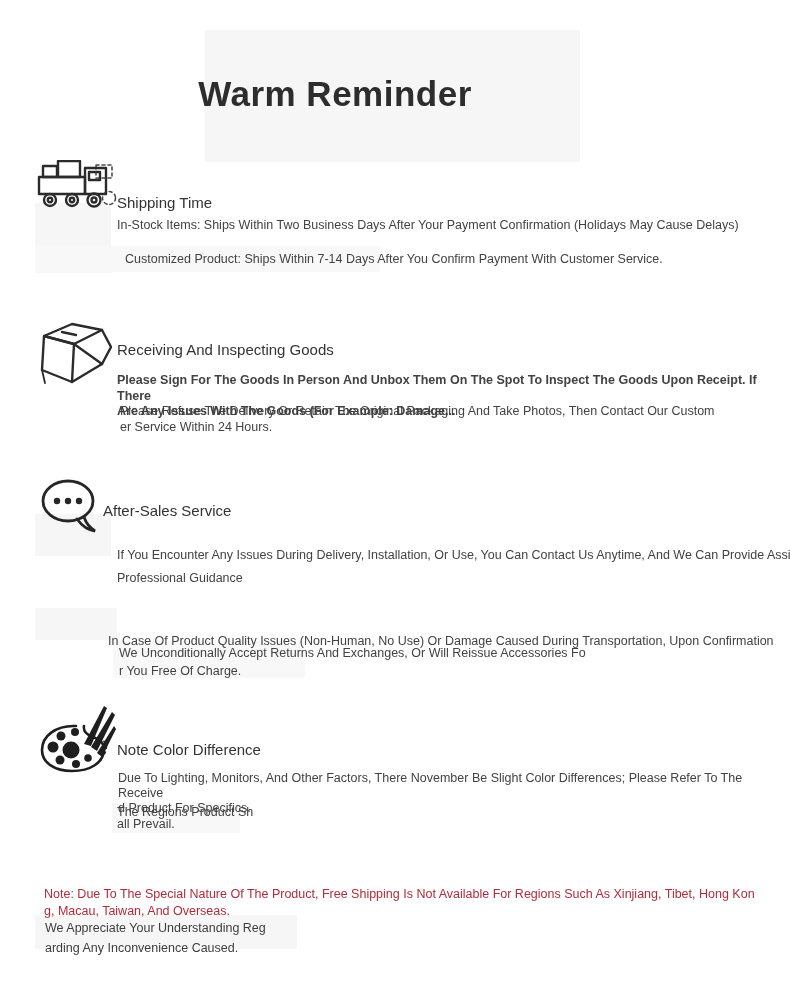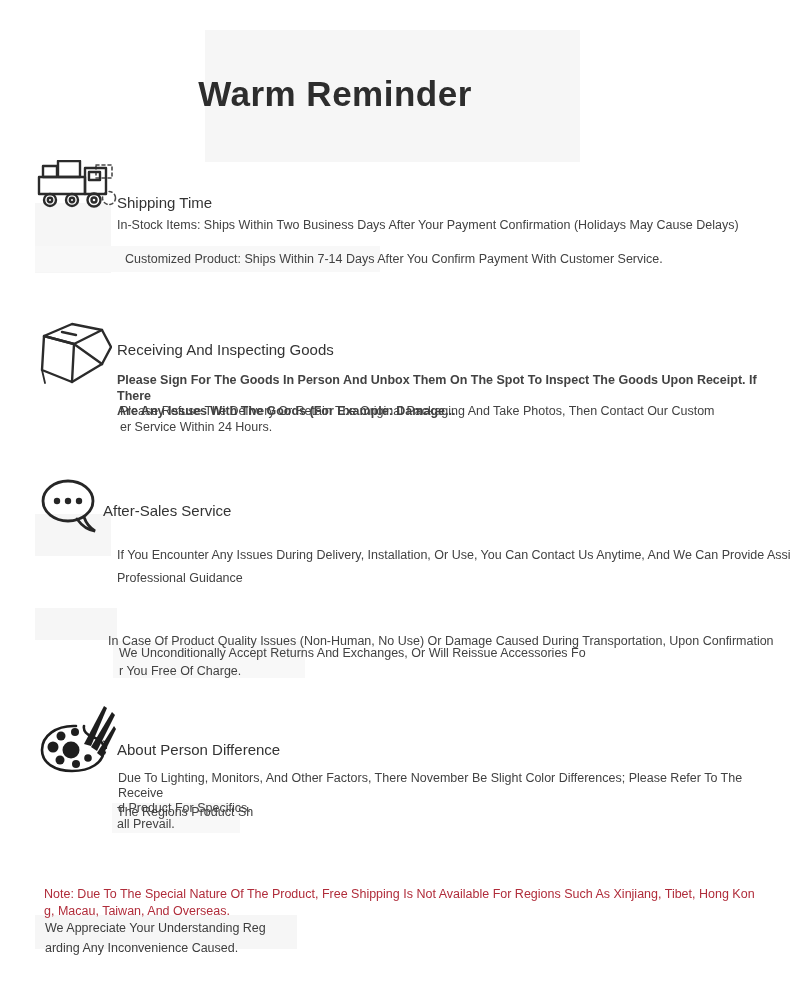--- a/index.html
+++ b/index.html
@@ -115,21 +115,21 @@
         <circle cx="23" cy="38" r="4.5"></circle>
         <circle cx="37" cy="34" r="4"></circle>
         <circle cx="33" cy="52" r="8.5"></circle>
         <circle cx="22" cy="62" r="4.5"></circle>
         <circle cx="38" cy="66" r="4"></circle>
         <circle cx="50" cy="60" r="3.8"></circle>
       </g>
       <path d="M60,40 Q73,44 66,57" fill="none" stroke="#1e1e1e" stroke-width="1.4" stroke-dasharray="3,3"></path>
     </svg>
   </span>
-  <div class="heading" style="left:117px;top:741px;">About Person Difference</div>
+  <div class="heading" style="left:117px;top:741px;">Note Color Difference</div>
   <div class="para lh15" style="left:118px;top:771px;">Due To Lighting, Monitors, And Other Factors, There November Be Slight Color Differences; Please Refer To The Receive
 d Product For Specifics.</div>
   <div class="para tight" style="left:117px;top:806px;">The Regions Product Sh
 all Prevail.</div>
 </div>
 
 <div>
   <div class="note-red" style="left:44px;top:886px;color:#b02c3a;">Note: Due To The Special Nature Of The Product, Free Shipping Is Not Available For Regions Such As Xinjiang, Tibet, Hong Kon
 g, Macau, Taiwan, And Overseas.</div>
   <div class="note-dark" style="left:45px;top:918px;">We Appreciate Your Understanding Reg

